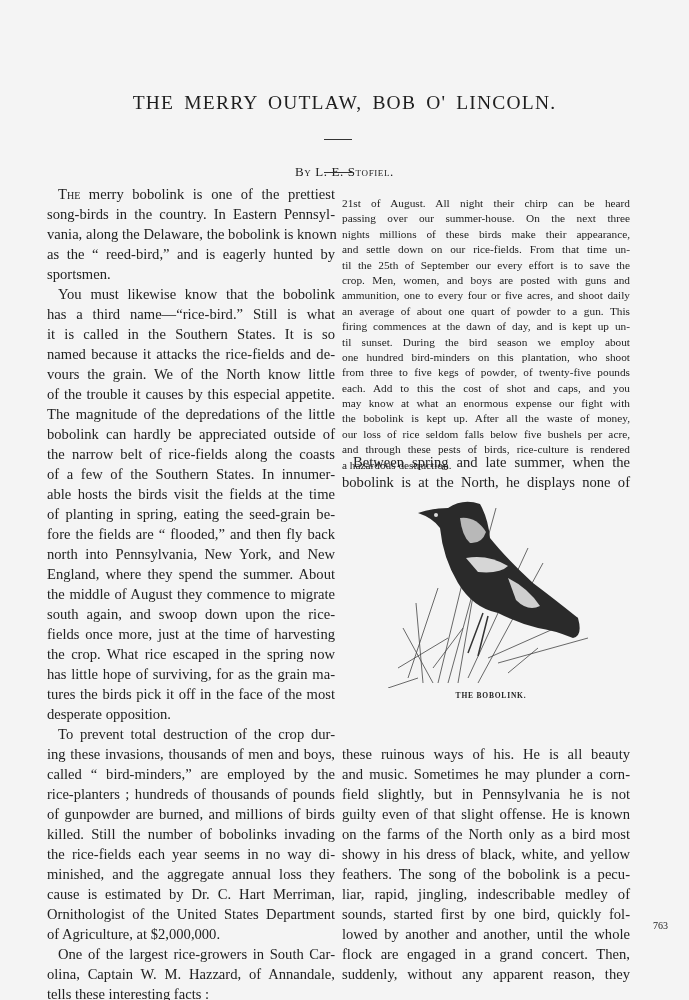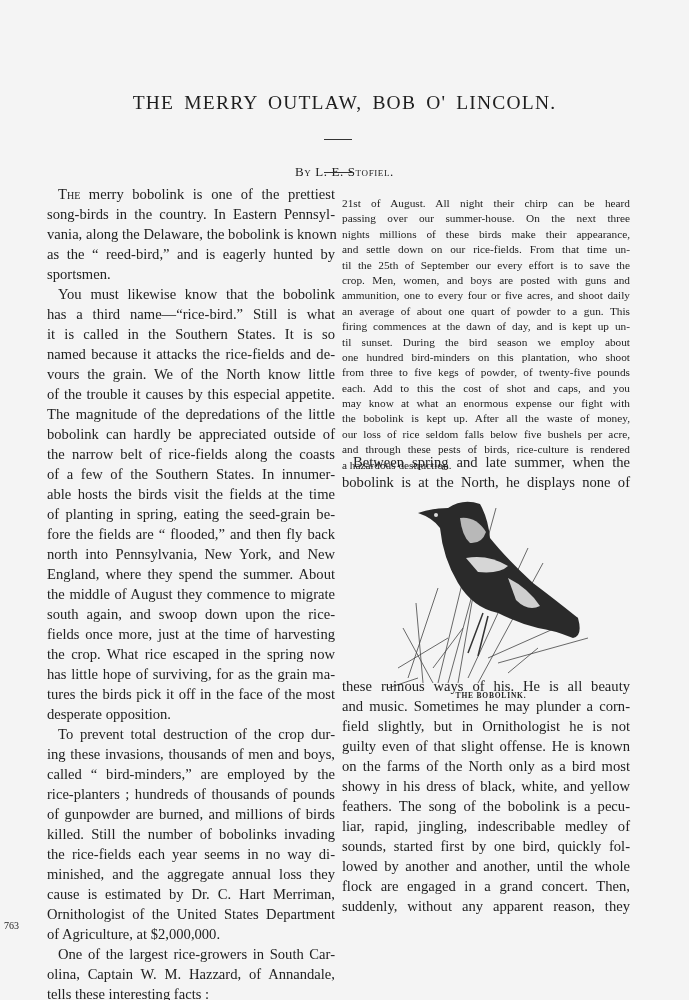--- a/index.html
+++ b/index.html
@@ -17,21 +17,21 @@
     font-size: 13px; letter-spacing: 0.6px; font-variant: small-caps; margin-top: 16px;
   }
   .col { position: absolute; }
   .line { display: block; white-space: nowrap; text-align: justify; text-align-last: justify; height: 20px; line-height: 20px; font-size: 14.6px; }
   .line.last { text-align-last: left; }
   .line.indent { padding-left: 11px; }
   .small .line { height: 15.4px; line-height: 15.4px; font-size: 11.3px; }
   .sc { font-variant: small-caps; }
   .figure { position: absolute; left: 378px; top: 488px; width: 226px; height: 200px; }
   .caption { position: absolute; top: 691px; left: 378px; width: 226px; text-align: center; font-size: 7.5px; letter-spacing: 0.8px; font-weight: bold; }
-  .pagenum { position: absolute; top: 920px; left: 0; width: 668px; text-align: left; font-size: 10px; padding-left: 4px; box-sizing: border-box; }
+  .pagenum { position: absolute; top: 920px; left: 0; width: 668px; text-align: right; font-size: 10px; padding-left: 4px; box-sizing: border-box; }
 </style>
 </head>
 <body>
 
 <div class="title">THE MERRY OUTLAW, BOB O' LINCOLN.</div>
 <div class="rule" style="top:139px"></div>
 <div class="byline">By L. E. Stofiel.</div>
 <div class="rule" style="top:172px"></div>
 
 <div class="col" style="left:47px; top:184px; width:288px;">
@@ -124,24 +124,24 @@
   </g>
   <path d="M70 20 Q85 10 102 16 Q110 30 112 50 Q128 70 155 95 Q175 110 200 130 Q205 148 195 150 Q175 142 160 140 Q140 135 120 125 Q95 120 80 95 Q65 70 62 40 Q55 30 40 25 Q55 20 70 20 Z" fill="#2a2a2a"></path>
   <path d="M82 30 Q98 28 108 44 Q104 56 92 55 Q84 48 82 30 Z" fill="#b8b8b8"></path>
   <path d="M88 70 Q110 66 130 78 Q122 86 100 84 Z" fill="#d6d6d6"></path>
   <path d="M130 90 Q150 100 162 118 Q150 124 138 112 Z" fill="#cfcfcf"></path>
   <circle cx="58" cy="27" r="2" fill="#ddd"></circle>
   <path d="M105 125 L90 165 M110 128 L100 168" stroke="#333" stroke-width="1.5"></path>
 </svg>
 <div class="caption">THE BOBOLINK.</div>
 
-<div class="col" style="left:342px; top:676px; width:288px;">
+<div class="col" style="left:342px; top:744px; width:288px;">
   <span class="line">these ruinous ways of his.  He is all beauty</span>
   <span class="line">and music.  Sometimes he may plunder a corn-</span>
-  <span class="line">field slightly, but in Ornithologist he is not</span>
+  <span class="line">field slightly, but in Pennsylvania he is not</span>
   <span class="line">guilty even of that slight offense.  He is known</span>
   <span class="line">on the farms of the North only as a bird most</span>
   <span class="line">showy in his dress of black, white, and yellow</span>
   <span class="line">feathers.  The song of the bobolink is a pecu-</span>
   <span class="line">liar, rapid, jingling, indescribable medley of</span>
   <span class="line">sounds, started first by one bird, quickly fol-</span>
   <span class="line">lowed by another and another, until the whole</span>
   <span class="line">flock are engaged in a grand concert.  Then,</span>
   <span class="line">suddenly, without any apparent reason, they</span>
 </div>

